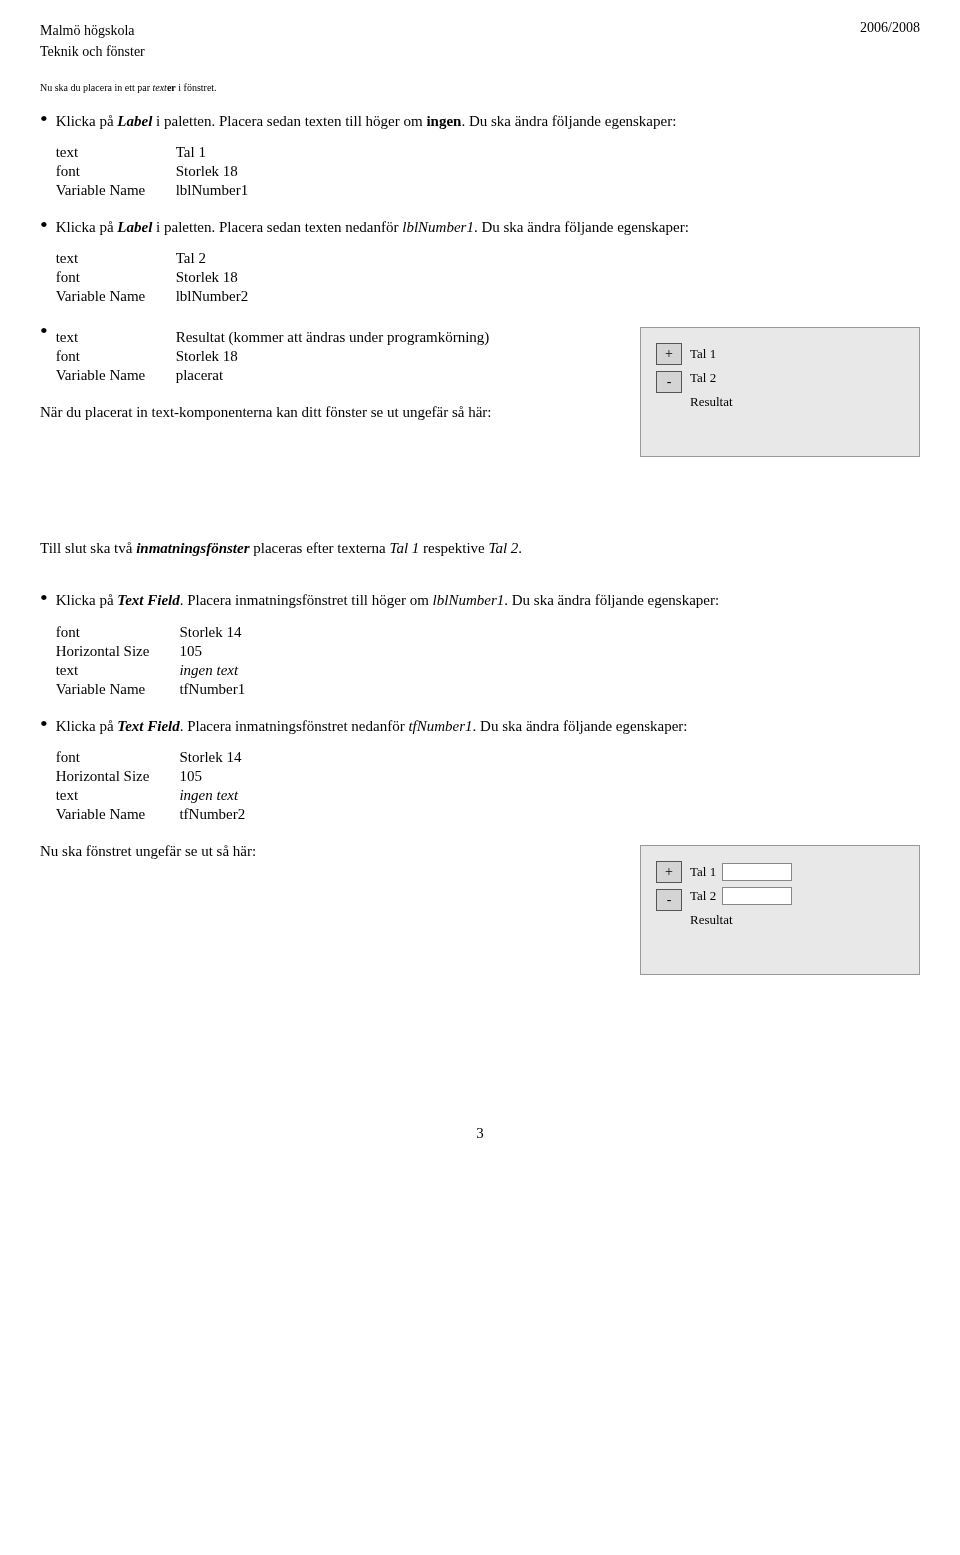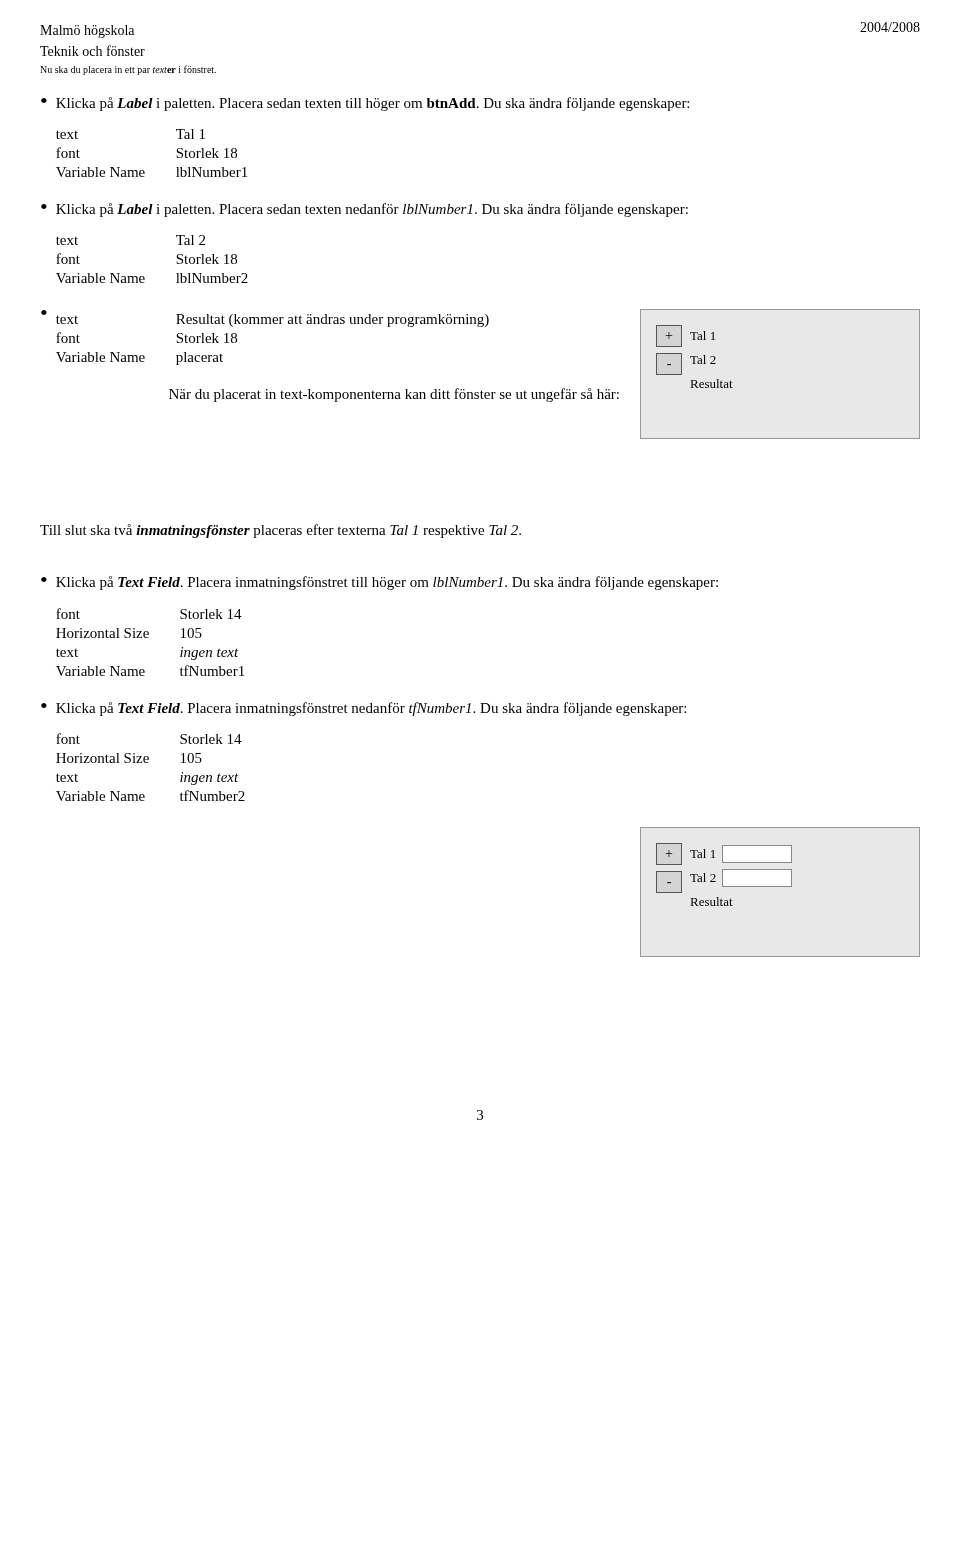--- a/index.html
+++ b/index.html
@@ -7,20 +7,21 @@
       font-family: "Times New Roman", Times, serif;
       font-size: 15px;
       color: #000;
       background: #fff;
       width: 960px;
       padding: 20px 40px 40px 40px;
     }
     .header {
       display: flex;
       justify-content: space-between;
+      margin-bottom: 18px;
     }
     .header-left { font-size: 14px; line-height: 1.5; }
     .header-right { font-size: 14px; }
     .main-title {
       font-size: 10px;
       margin-bottom: 14px;
     }
     .bullet-section {
       display: flex;
       align-items: flex-start;
@@ -130,31 +131,31 @@
     }
   </style>
 </head>
 <body>
 
 <div class="header">
   <div class="header-left">
     <div>Malmö högskola</div>
     <div>Teknik och fönster</div>
   </div>
-  <div class="header-right">2004/2008</div>
+  <div class="header-right">2006/2008</div>
 </div>
 
 <p class="main-title">
   Nu ska du placera in ett par <i>text</i><b>er</b> i fönstret.
 </p>
 
 <div class="bullet-section">
   <div class="bullet">•</div>
   <div class="bullet-content">
-    <p>Klicka på <b><i>Label</i></b> i paletten. Placera sedan texten till höger om <b>btnAdd</b>. Du ska ändra följande egenskaper:</p>
+    <p>Klicka på <b><i>Label</i></b> i paletten. Placera sedan texten till höger om <b>ingen</b>. Du ska ändra följande egenskaper:</p>
     <table class="properties-table">
       <tbody>
           <tr>
         <td>text</td>
         <td>Tal 1</td>
       </tr>
       <tr>
         <td>font</td>
         <td>Storlek 18</td>
       </tr>
@@ -221,21 +222,21 @@
         </tr>
         <tr>
           <td>Variable Name</td>
           <td>placerat</td>
         </tr>
       </tbody>
         </table>
     </div>
   </div>
 
-  <p style="margin-bottom: 23px; text-align: right;">När du placerat in text-komponenterna kan ditt fönster se ut ungefär så här:</p>
+  <p style="margin-bottom: 23px;">När du placerat in text-komponenterna kan ditt fönster se ut ungefär så här:</p>
 </div>
 
 <div style="height: 80px;"></div>
 
 <p style="margin-bottom: 29px;">
   Till slut ska två <b><i>inmatningsfönster</i></b> placeras efter texterna <i>Tal 1</i> respektive <i>Tal 2</i>.
 </p>
 
 <div class="bullet-section">
   <div class="bullet">•</div>
@@ -308,17 +309,18 @@
           <span class="preview-label">Tal 2</span>
           <div class="preview-input"></div>
         </div>
         <div class="preview-row">
           <span class="preview-label">Resultat</span>
         </div>
       </div>
     </div>
   </div>
 
+  <p>Nu ska fönstret ungefär se ut så här:</p>
 </div>
 
 <div style="height: 120px;"></div>
 
 <div class="page-num">3</div>
 
 </body></html>

